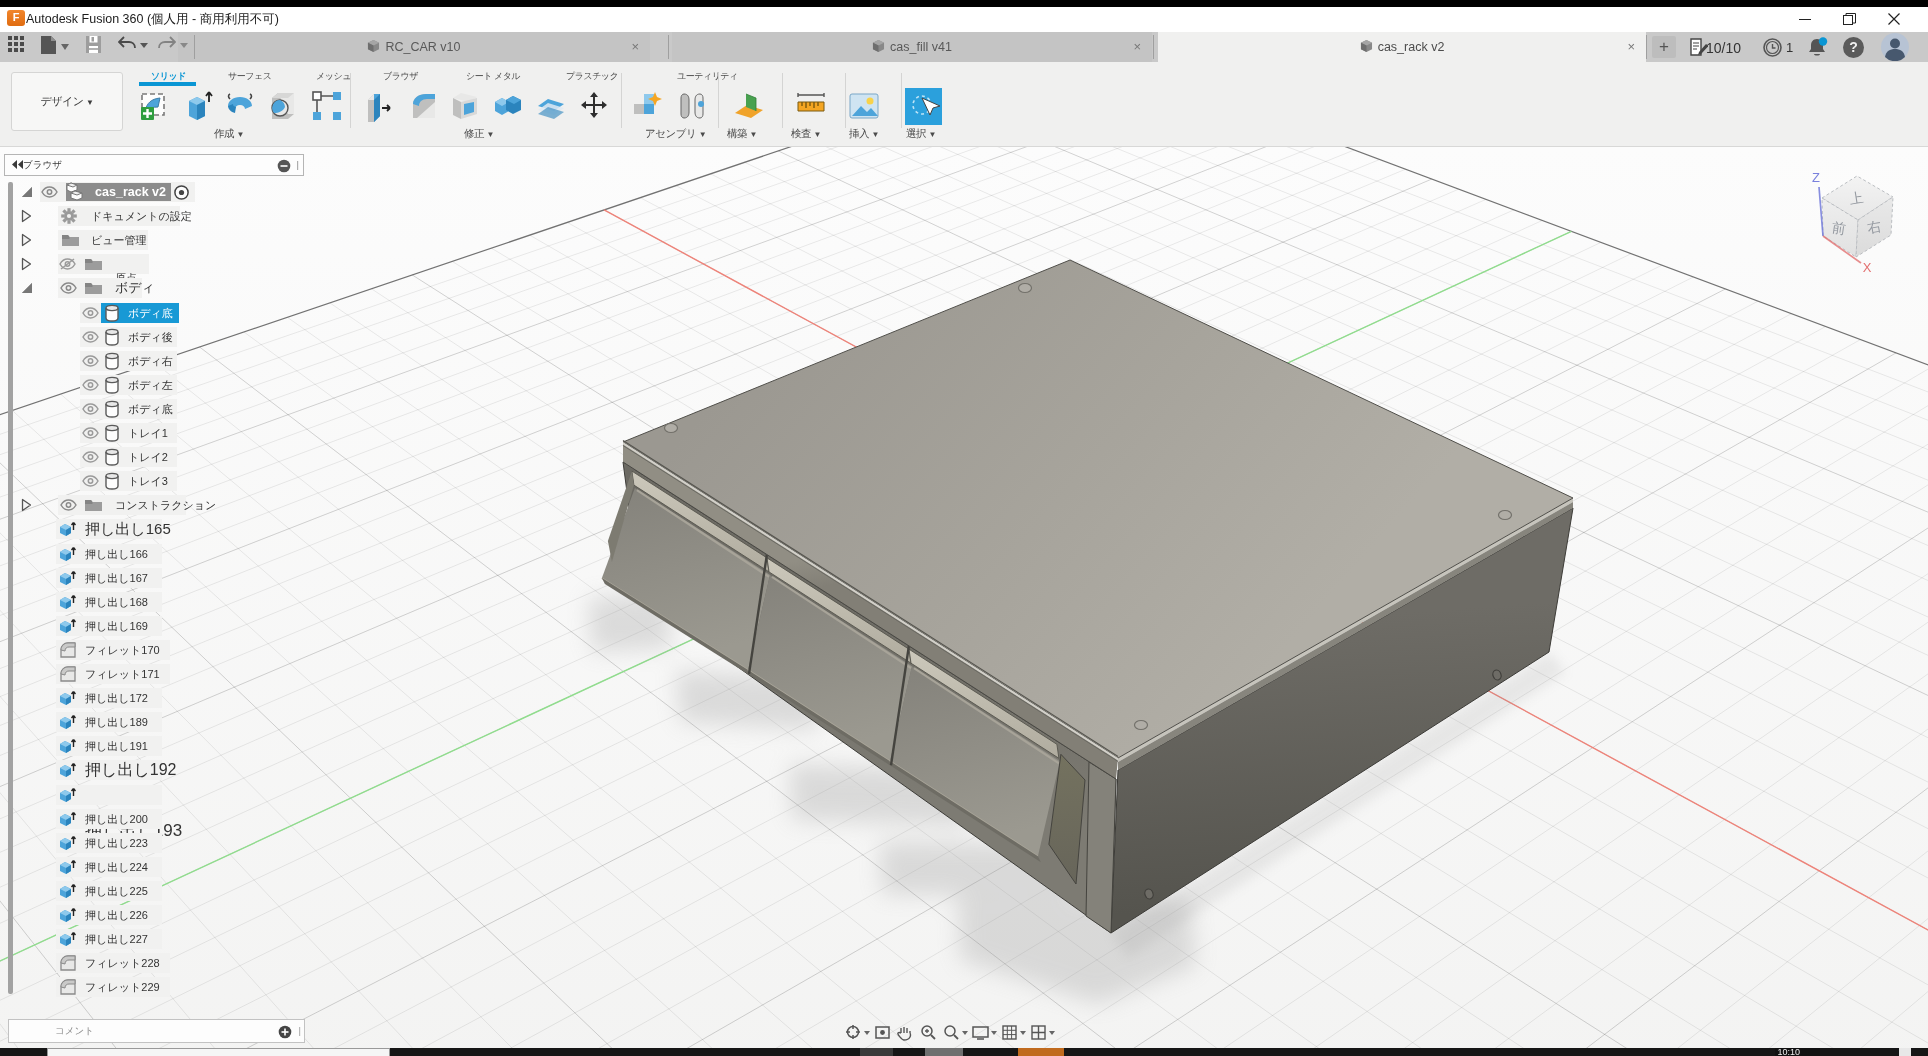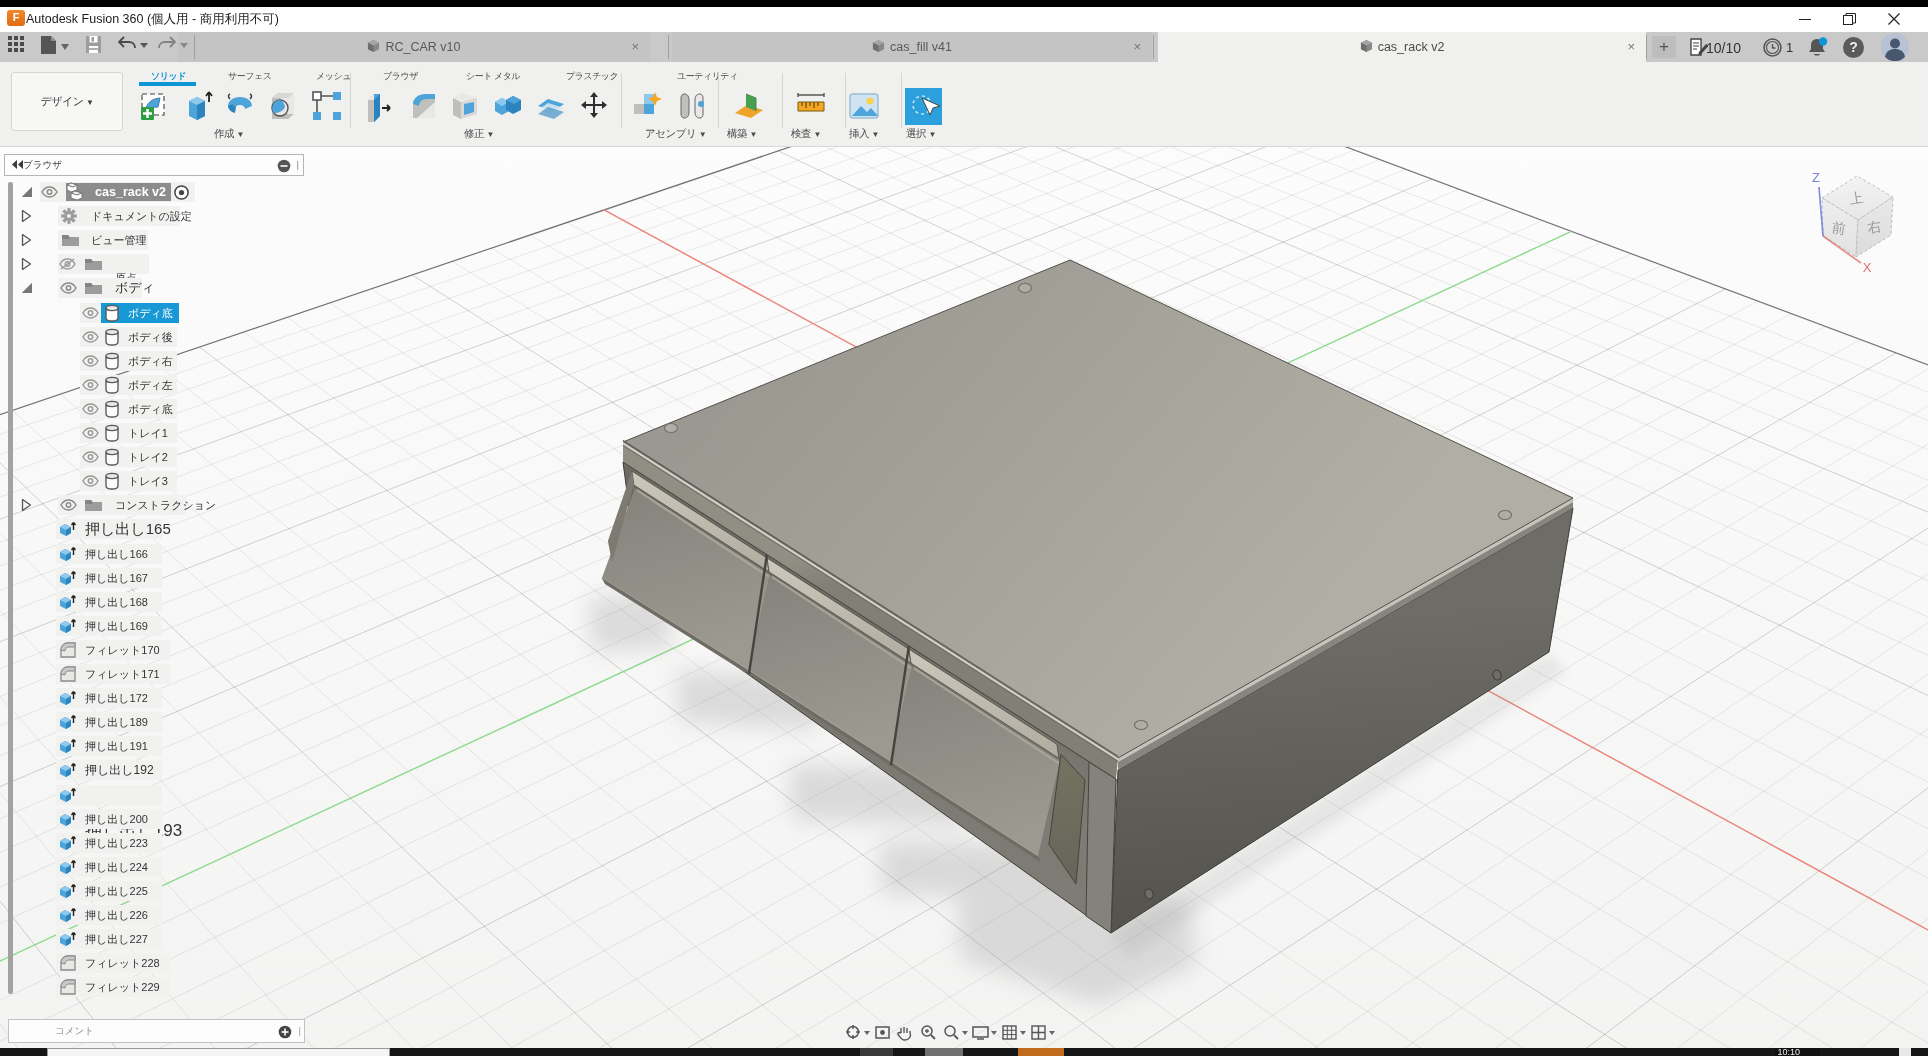--- a/index.html
+++ b/index.html
@@ -615,21 +615,21 @@
     <path d="M14.5 9V1.5m0 0l-2 2.5m2-2.5l2 2.5" stroke="#222" stroke-width="1.4" fill="none"></path>
   </svg>
 <div class="abs" style="left:85px;top:736.3000000000001px;font-size:11px;color:#333;line-height:20px;white-space:nowrap">押し出し191</div>
 <div class="abs trow" style="left:56px;top:760.4000000000001px;width:106px"></div>
 <svg class="abs" style="left:59px;top:762.4000000000001px" width="17" height="17" viewBox="0 0 17 17">
     <path d="M1 6l5-3l6 3v6l-5 3l-6-3z" fill="#4da4da"></path>
     <path d="M1 6l5-3l6 3l-5 3z" fill="#8ec9ec"></path>
     <path d="M7 9l5-3v6l-5 3z" fill="#2b84bd"></path>
     <path d="M14.5 9V1.5m0 0l-2 2.5m2-2.5l2 2.5" stroke="#222" stroke-width="1.4" fill="none"></path>
   </svg>
-<div class="abs" style="left:85px;top:760.4000000000001px;font-size:12px;color:#333;line-height:20px;white-space:nowrap">押し出し192</div>
+<div class="abs" style="left:85px;top:760.4000000000001px;font-size:16px;color:#333;line-height:20px;white-space:nowrap">押し出し192</div>
 <div class="abs trow" style="left:56px;top:784.5px;width:106px"></div>
 <svg class="abs" style="left:59px;top:786.5px" width="17" height="17" viewBox="0 0 17 17">
     <path d="M1 6l5-3l6 3v6l-5 3l-6-3z" fill="#4da4da"></path>
     <path d="M1 6l5-3l6 3l-5 3z" fill="#8ec9ec"></path>
     <path d="M7 9l5-3v6l-5 3z" fill="#2b84bd"></path>
     <path d="M14.5 9V1.5m0 0l-2 2.5m2-2.5l2 2.5" stroke="#222" stroke-width="1.4" fill="none"></path>
   </svg>
 <div class="abs" style="left:85px;top:821px;font-size:17px;color:#333;line-height:20px;white-space:nowrap">押し出し193</div>
 <div class="abs trow" style="left:56px;top:808.6px;width:106px"></div>
 <svg class="abs" style="left:59px;top:810.6px" width="17" height="17" viewBox="0 0 17 17">

